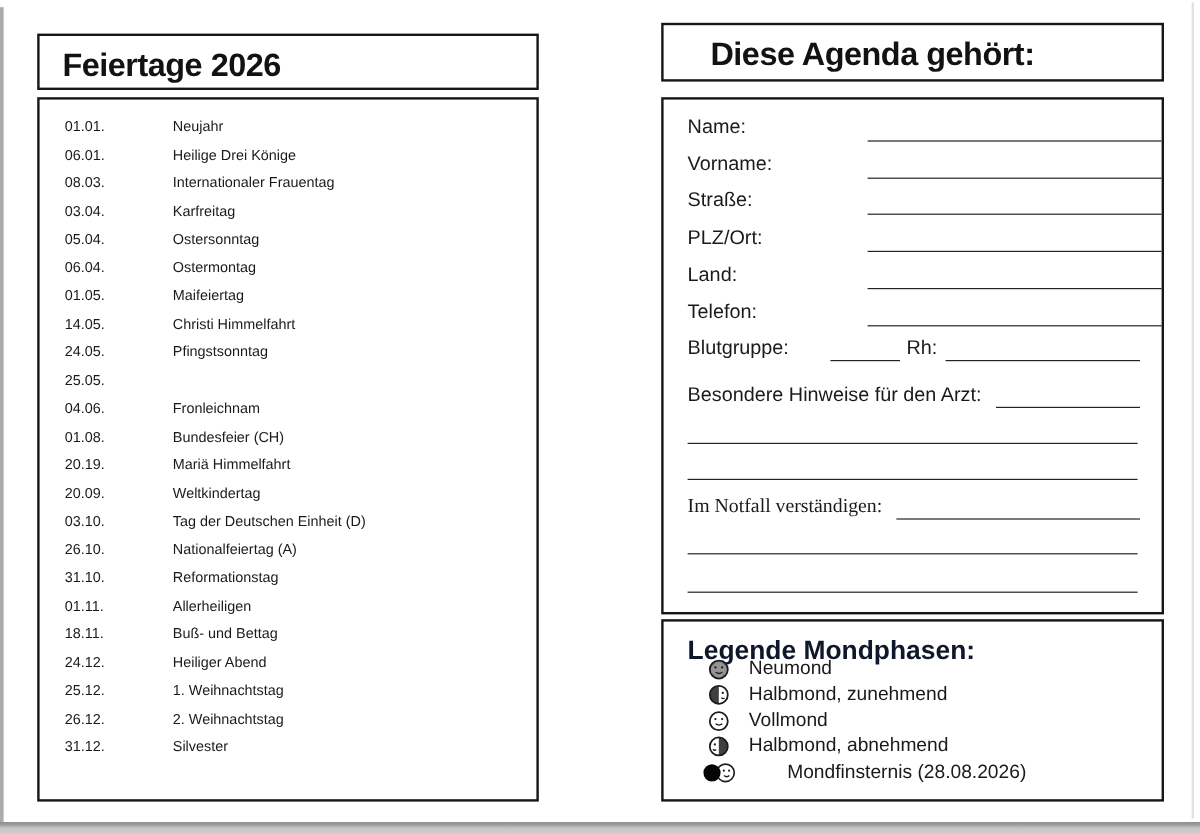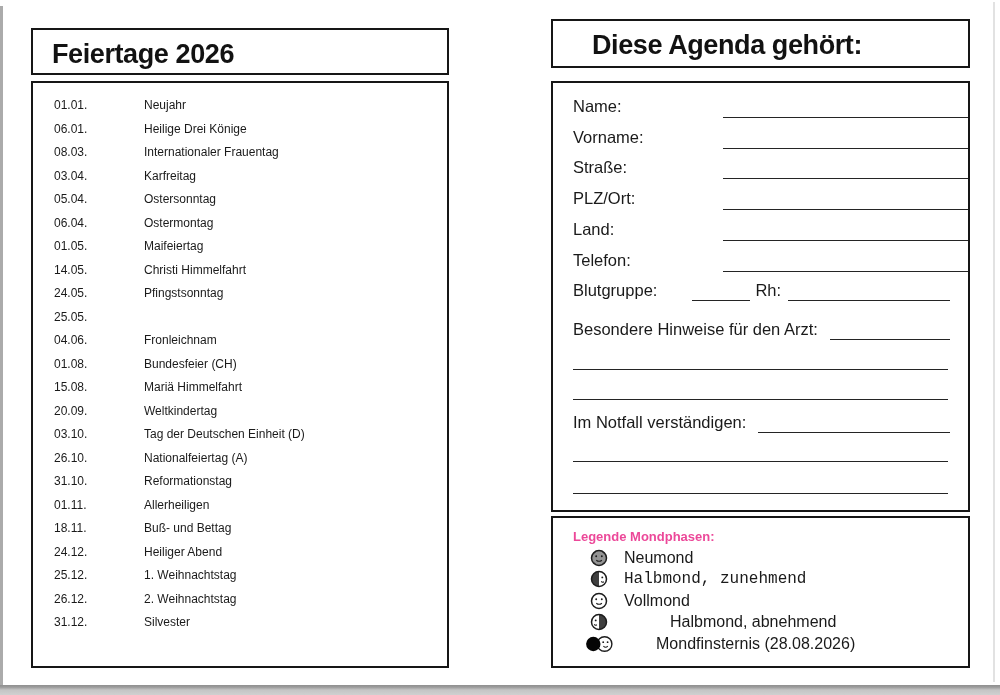--- a/index.html
+++ b/index.html
@@ -41,26 +41,26 @@
   .ffield .fline{position:absolute;left:150px;width:245px;bottom:1px;height:0;}
 
   .row-flex{position:absolute;left:20px;right:18px;height:22px;display:flex;align-items:flex-end;font-size:16.5px;}
   .row-flex .flabel{align-self:flex-start;line-height:20px;}
   .row-flex .grow{flex:1;margin-left:12px;margin-bottom:1px;}
   .row-blood{top:197px;}
   .row-blood .short{width:58px;flex:0 0 58px;margin-left:35px;margin-bottom:1px;}
   .row-blood .rh{align-self:flex-start;line-height:20px;margin-left:5px;}
   .row-blood .grow{margin-left:7px;}
   .row-doctor{top:236px;}
-  .row-notfall{top:329px;}
+  .row-notfall{top:329px;font-family:Liberation Serif, serif;}
   .bline{position:absolute;left:20px;width:375px;height:0;border-top:1.6px solid #242424;}
   .bl1{top:286px;} .bl2{top:316px;} .bl3{top:378px;} .bl4{top:410px;}
 
   
-  .legend-title{position:absolute;left:20px;top:11px;font-size:13px;font-weight:bold;color:#ec4899;}
+  .legend-title{position:absolute;left:20px;top:11px;font-size:22px;font-weight:bold;color:#0f172a;}
   .legend-item{position:absolute;left:31px;right:8px;height:21px;display:flex;align-items:center;font-size:16px;}
   .licon{width:30px;flex:0 0 30px;display:flex;justify-content:center;align-items:center;}
   .llabel{margin-left:10px;white-space:nowrap;}
   .licon svg{display:block;}
 </style>
 </head>
 <body>
 
 <div class="edge-left"></div>
 <div class="edge-right"></div>
@@ -112,21 +112,21 @@
       </div>
       <div class="holiday-row">
         <span class="hdate">04.06.</span>
         <span class="hname">Fronleichnam</span>
       </div>
       <div class="holiday-row">
         <span class="hdate">01.08.</span>
         <span class="hname">Bundesfeier (CH)</span>
       </div>
       <div class="holiday-row">
-        <span class="hdate">15.08.</span>
+        <span class="hdate">20.19.</span>
         <span class="hname">Mariä Himmelfahrt</span>
       </div>
       <div class="holiday-row">
         <span class="hdate">20.09.</span>
         <span class="hname">Weltkindertag</span>
       </div>
       <div class="holiday-row">
         <span class="hdate">03.10.</span>
         <span class="hname">Tag der Deutschen Einheit (D)</span>
       </div>
@@ -210,21 +210,21 @@
             <circle cx="9" cy="9" r="7.5" fill="#949494"></circle>
             <path d="M3.5 5.5 L6 3 M12 3 L14.5 5.5 M3.5 12.5 L6 15 M12 15 L14.5 12.5" stroke="#6d6d6d" stroke-width="1"></path>
             <circle cx="6.2" cy="7.2" r="0.95" fill="#1c1c1c"></circle>
             <circle cx="11.8" cy="7.2" r="0.95" fill="#1c1c1c"></circle>
             <path d="M6.3 11.2 q 2.8000000000000003 2.1 5.6000000000000005 0" fill="none" stroke="#1c1c1c" stroke-width="1.1"></path>
             <circle cx="9" cy="9" r="7.5" fill="none" stroke="#1c1c1c" stroke-width="1.5"></circle>
           </svg>
         </span>
         <span class="llabel">Neumond</span>
       </div>
-      <div class="legend-item" style="top: 50.6px; font-family: Liberation Mono, monospace;">
+      <div class="legend-item" style="top: 50.6px;">
         <span class="licon">
           <svg width="18" height="18" viewBox="0 0 18 18">
             <circle cx="9" cy="9" r="7.5" fill="#fff"></circle>
             <path d="M9 1.5 A7.5 7.5 0 0 0 9 16.5 Z" fill="#3f3f3f"></path>
             <circle cx="12.3" cy="7.4" r="0.95" fill="#1c1c1c"></circle>
             <path d="M11.2 11.4 q 1.4 1.6 2.6 0.2" fill="none" stroke="#1c1c1c" stroke-width="1.1"></path>
             <circle cx="9" cy="9" r="7.5" fill="none" stroke="#1c1c1c" stroke-width="1.5"></circle>
           </svg>
         </span>
         <span class="llabel">Halbmond, zunehmend</span>
@@ -234,21 +234,21 @@
           <svg width="18" height="18" viewBox="0 0 18 18">
             <circle cx="9" cy="9" r="7.5" fill="#fff"></circle>
             <circle cx="6.2" cy="7.2" r="0.95" fill="#1c1c1c"></circle>
             <circle cx="11.8" cy="7.2" r="0.95" fill="#1c1c1c"></circle>
             <path d="M6.3 11.2 q 2.8000000000000003 2.1 5.6000000000000005 0" fill="none" stroke="#1c1c1c" stroke-width="1.1"></path>
             <circle cx="9" cy="9" r="7.5" fill="none" stroke="#1c1c1c" stroke-width="1.5"></circle>
           </svg>
         </span>
         <span class="llabel">Vollmond</span>
       </div>
-      <div class="legend-item" style="top: 93.8px; gap: 46px;">
+      <div class="legend-item" style="top: 93.8px;">
         <span class="licon">
           <svg width="18" height="18" viewBox="0 0 18 18">
             <circle cx="9" cy="9" r="7.5" fill="#fff"></circle>
             <path d="M9 1.5 A7.5 7.5 0 0 1 9 16.5 Z" fill="#3f3f3f"></path>
             <circle cx="5.7" cy="7.4" r="0.95" fill="#1c1c1c"></circle>
             <path d="M4.2 11.4 q 1.4 1.6 2.6 0.2" fill="none" stroke="#1c1c1c" stroke-width="1.1"></path>
             <circle cx="9" cy="9" r="7.5" fill="none" stroke="#1c1c1c" stroke-width="1.5"></circle>
           </svg>
         </span>
         <span class="llabel">Halbmond, abnehmend</span>

